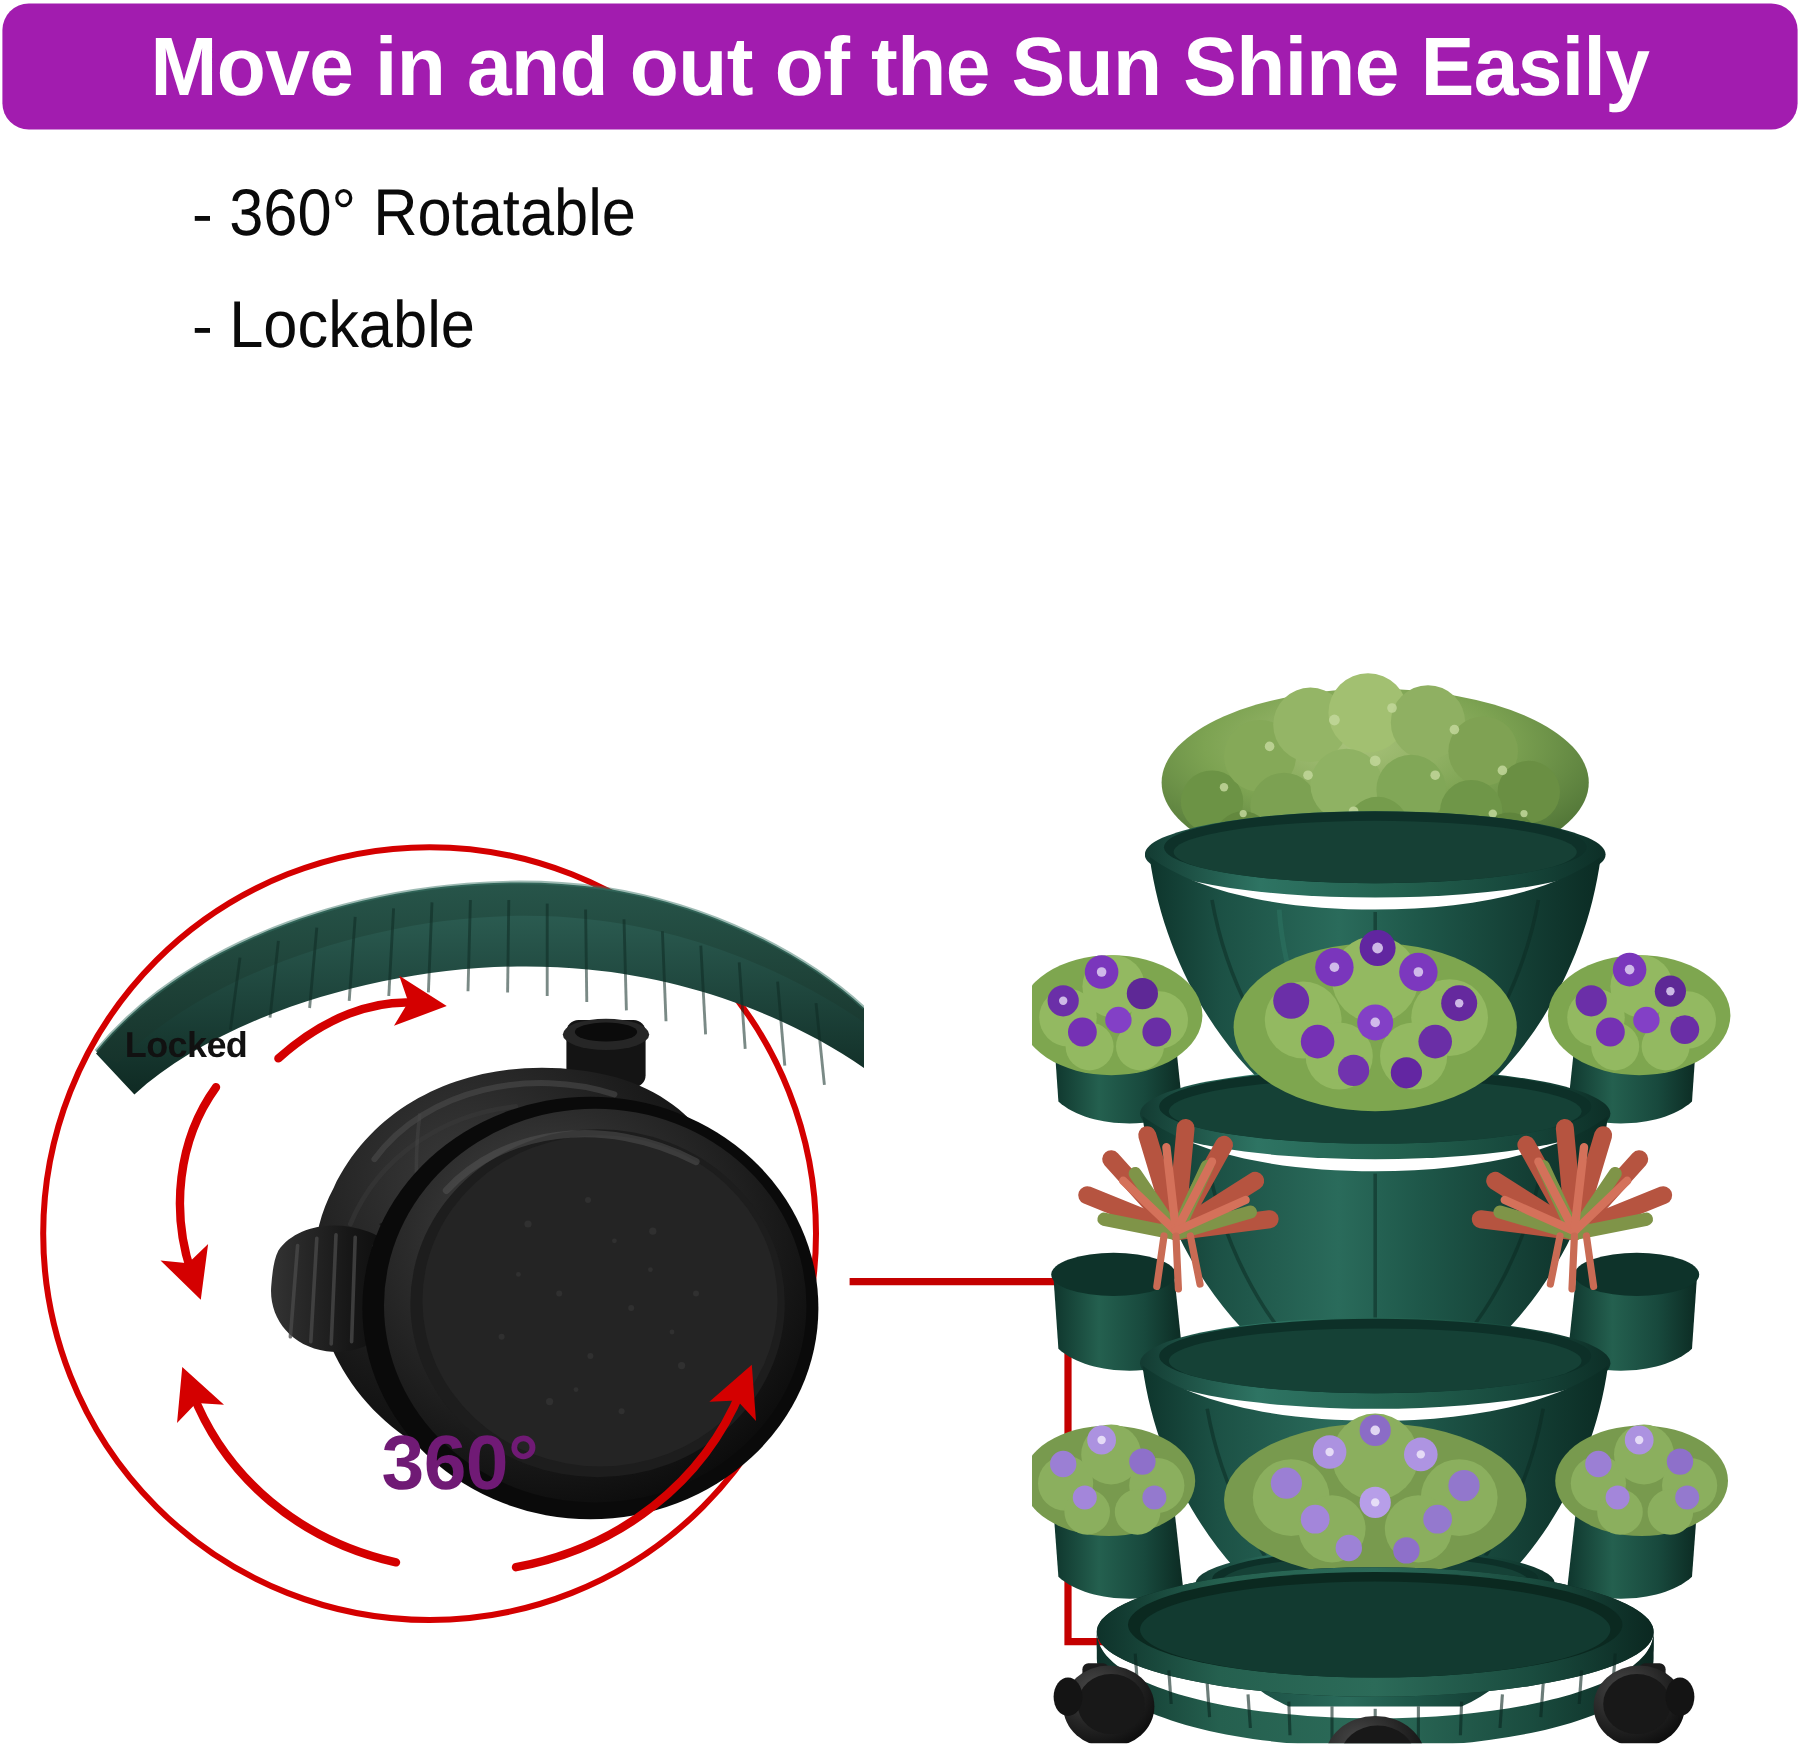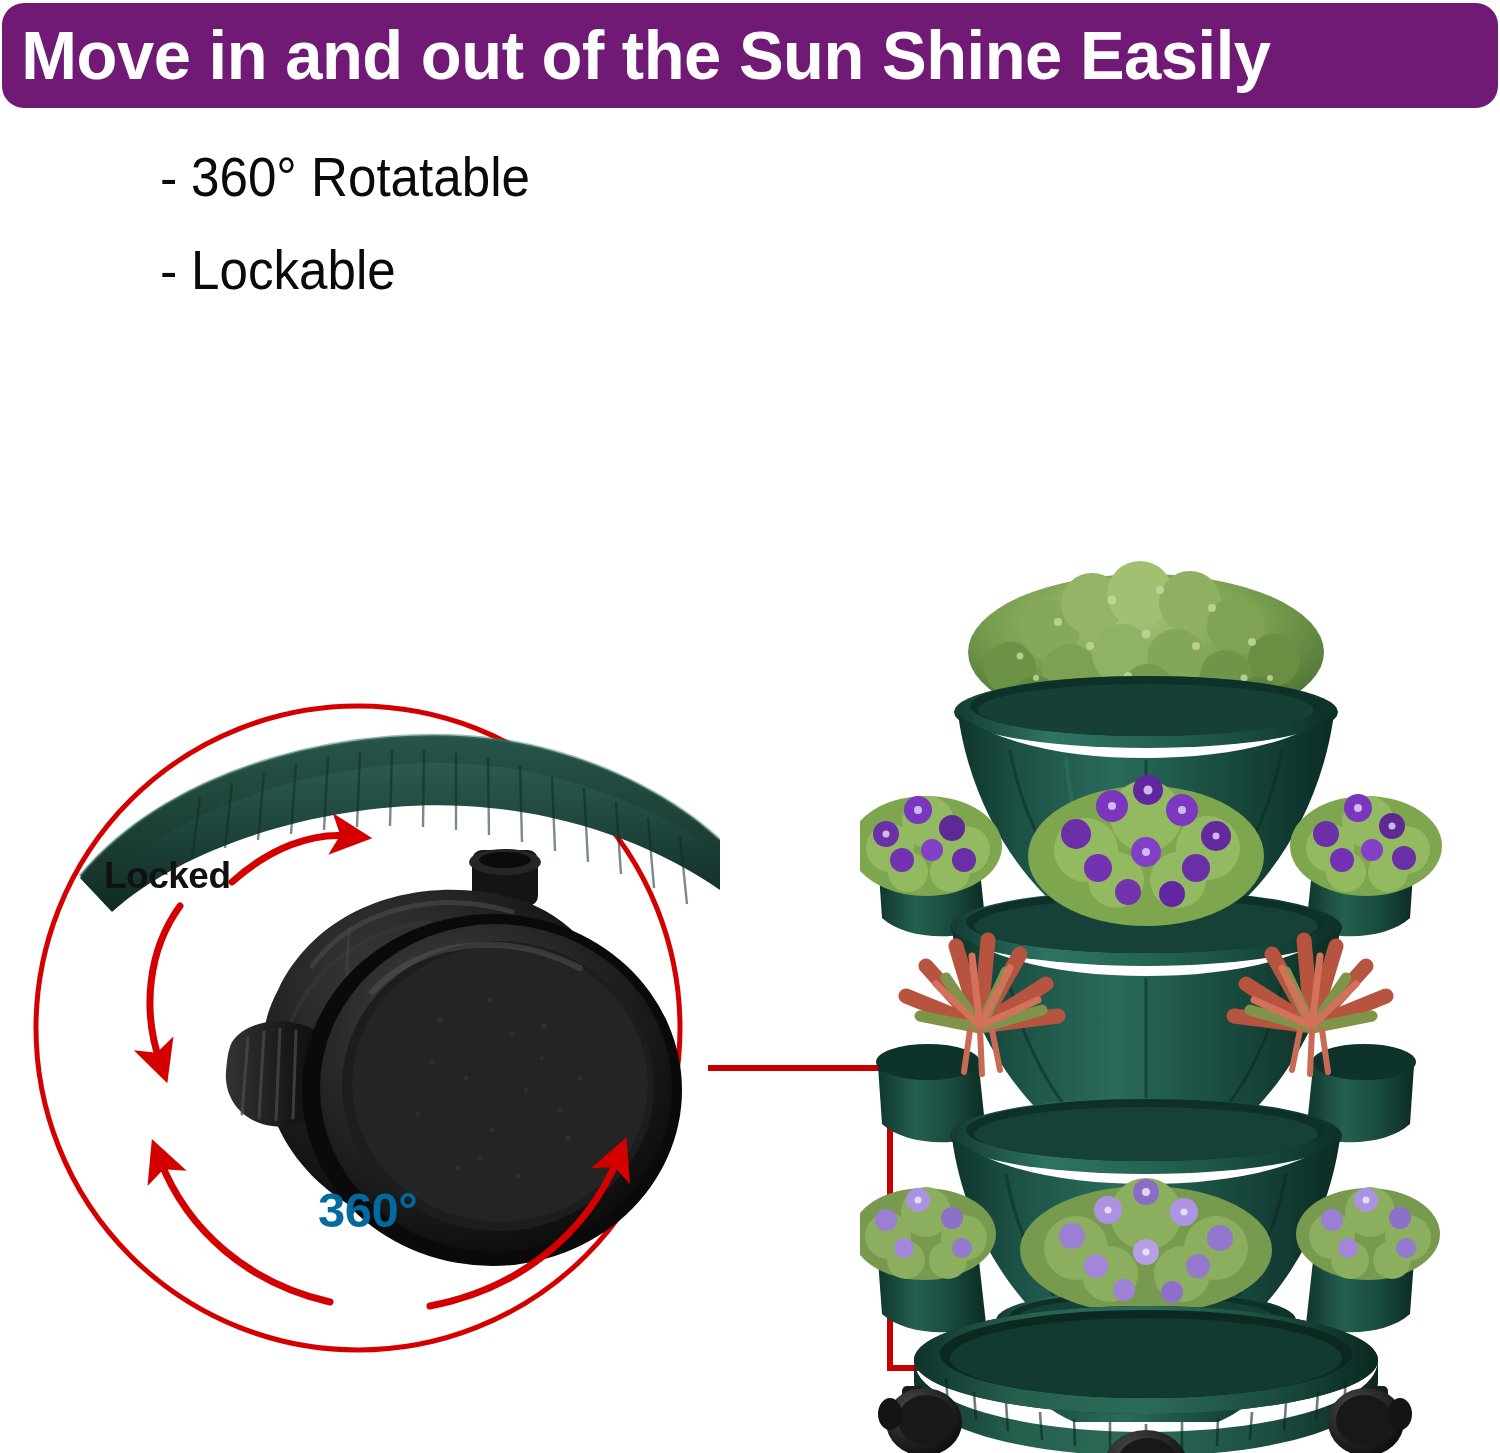--- a/index.html
+++ b/index.html
@@ -16,26 +16,26 @@
     font-family: "Liberation Sans", "DejaVu Sans", sans-serif;
   }
 
   
   #header-banner {
     position: absolute;
     left: 2px;
     top: 3px;
     width: 1496px;
     height: 105px;
-    background: #701a75;
+    background: #a21caf;
     border-radius: 22px;
     box-sizing: border-box;
     display: flex;
     align-items: center;
-    justify-content: flex-start;
+    justify-content: center;
   }
   #header-title {
     color: #ffffff;
     font-size: 69px;
     font-weight: bold;
     letter-spacing: -0.5px;
     line-height: 1;
     white-space: nowrap;
     font-family: "Liberation Sans Narrow", "Liberation Sans", sans-serif;
     transform: scaleX(0.97);
@@ -89,34 +89,34 @@
     top: 690px;
     width: 700px;
     height: 680px;
   }
   #caster-detail svg { display: block; }
 
   #locked-label {
     position: absolute;
     left: 104px;
     top: 855px;
-    font-size: 37px;
+    font-size: 30px;
     font-weight: bold;
     color: #111111;
     letter-spacing: -0.5px;
     font-family: "Liberation Sans", sans-serif;
     z-index: 6;
   }
   #rotation-label {
     position: absolute;
     left: 318px;
     top: 1182px;
-    font-size: 49px;
+    font-size: 64px;
     font-weight: bold;
-    color: #0369a1;
+    color: #701a75;
     letter-spacing: -0.5px;
     font-family: "Liberation Sans", sans-serif;
     z-index: 6;
   }
 
   
   #planter-illustration {
     position: absolute;
     left: 860px;
     top: 560px;

